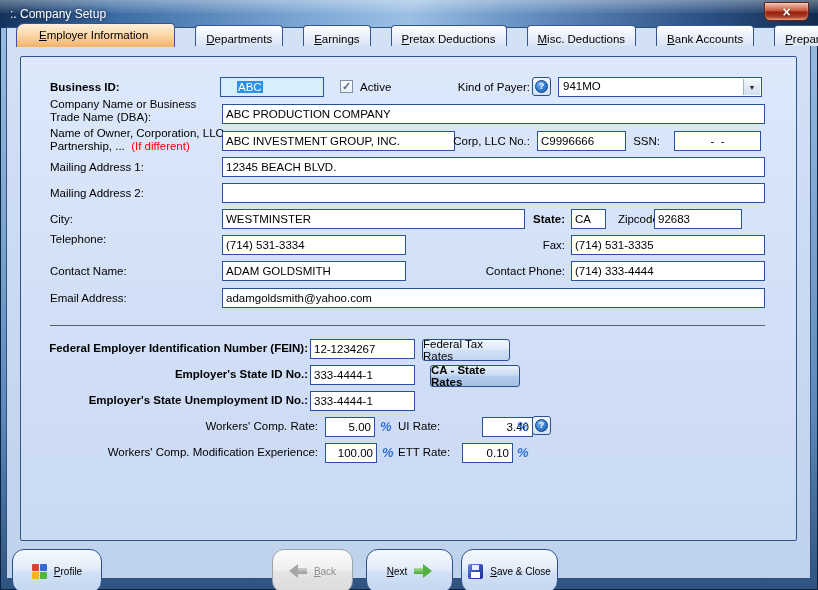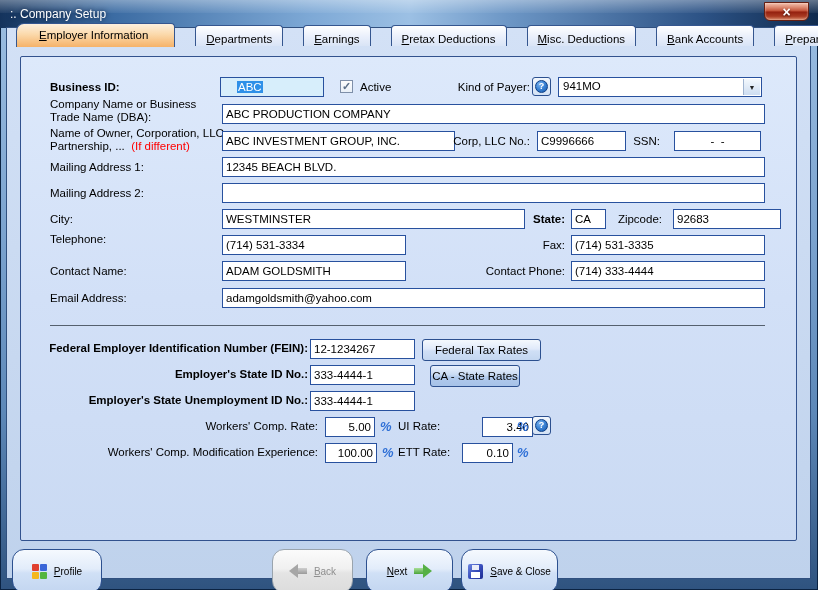--- a/index.html
+++ b/index.html
@@ -59,21 +59,21 @@
   .dd { position:absolute; box-sizing:border-box; height:20px; border:1px solid #28519e; background:#fff; z-index:4; }
   .dd-val { position:absolute; left:4px; top:2px; font-size:11.5px; }
   .dd-btn { position:absolute; right:1px; top:1px; bottom:1px; width:16px; border-left:1px solid #a0b4d0;
             background:linear-gradient(180deg,#f3f8fd,#cdddf1); display:flex; align-items:center; justify-content:center; }
   .dd-arrow { font-size:7px; color:#222; line-height:1; }
   .divider { position:absolute; height:1px; background:#55606e; z-index:4; }
   .pct { position:absolute; font-size:13px; font-weight:bold; font-style:italic; color:#2e6fd6; z-index:4; }
   .btn-sm { position:absolute; box-sizing:border-box; height:22px; z-index:4; border:1px solid #2c508f; border-radius:3px;
             font-size:11.5px; color:#000; display:flex; align-items:center; justify-content:center;
             background:linear-gradient(180deg,#f4f8fd 0%,#e0eafa 45%,#cfdff5 55%,#c3d6f0 100%); cursor:default; }
-  .btn-sm.blue { background:linear-gradient(180deg,#e9f1fc 0%,#c8daf3 45%,#b0c9ec 55%,#a6c2e8 100%); }
+  .btn-sm.blue { background:linear-gradient(180deg,#e9f1fc 0%,#c8daf3 45%,#b0c9ec 55%,#a6c2e8 100%);font-weight:bold; }
   .btn { position:absolute; box-sizing:border-box; height:44px; z-index:4; border:1px solid #2c508f; border-radius:12px;
          font-size:10px; color:#000; display:flex; align-items:center; justify-content:center; gap:7px;
          background:linear-gradient(180deg,#f5f9fe 0%,#e2ecfa 45%,#d0e0f6 55%,#c3d6f0 100%); cursor:default; }
   .btn.disabled { border-color:#9aa4ad; color:#8f8f8f;
                   background:linear-gradient(180deg,#fbfbfb 0%,#f0f0f0 45%,#e4e4e4 55%,#dcdcdc 100%); }
   u { text-decoration:underline; }
   
   .arr { display:inline-flex; align-items:center; }
   .arr .shaft { width:9px; height:6px; }
   .arr .head-r { width:0; height:0; border-top:7px solid transparent; border-bottom:7px solid transparent; border-left:9px solid #55b045; }
@@ -148,40 +148,40 @@
   <div class="lbl" style="left:50px;top:161px">Mailing Address 1:</div>
   <input class="tb" style="left: 222px; top: 157px; width: 543px;" value="12345 BEACH BLVD.">
   <div class="lbl" style="left:50px;top:187px">Mailing Address 2:</div>
   <input class="tb" style="left: 222px; top: 183px; width: 543px;" value="">
 
   <div class="lbl" style="left:50px;top:213px">City:</div>
   <input class="tb" style="left: 222px; top: 209px; width: 303px;" value="WESTMINSTER">
   <div class="lbl b" style="right:253px;top:213px">State:</div>
   <input class="tb" style="left: 571px; top: 209px; width: 35px;" value="CA">
   <div class="lbl" style="right:156px;top:213px">Zipcode:</div>
-  <input class="tb" style="left: 673px; top: 209px; width: 108px;" value="92683">
+  <input class="tb" style="left: 654px; top: 209px; width: 88px;" value="92683">
 
   <div class="lbl" style="left:50px;top:233px">Telephone:</div>
   <input class="tb" style="left: 222px; top: 235px; width: 184px;" value="(714) 531-3334">
   <div class="lbl" style="right:253px;top:239px">Fax:</div>
   <input class="tb" style="left: 571px; top: 235px; width: 194px;" value="(714) 531-3335">
 
   <div class="lbl" style="left:50px;top:265px">Contact Name:</div>
   <input class="tb" style="left: 222px; top: 261px; width: 184px;" value="ADAM GOLDSMITH">
   <div class="lbl" style="right:253px;top:265px">Contact Phone:</div>
   <input class="tb" style="left: 571px; top: 261px; width: 194px;" value="(714) 333-4444">
 
   <div class="lbl" style="left:50px;top:292px">Email Address:</div>
   <input class="tb" style="left: 222px; top: 288px; width: 543px;" value="adamgoldsmith@yahoo.com">
 
   <div class="divider" style="left:50px;top:325px;width:715px"></div>
 
   <div class="lbl b" style="right:510px;top:342px">Federal Employer Identification Number (FEIN):</div>
   <input class="tb" style="left: 310px; top: 339px; width: 105px;" value="12-1234267">
-  <div class="btn-sm" style="left:422px;top:339px;width:119px">
+  <div class="btn-sm" style="left:422px;top:339px;width:88px">
       <span>Federal Tax Rates</span>
     </div>
 
   <div class="lbl b" style="right:510px;top:368px">Employer's State ID No.:</div>
   <input class="tb" style="left: 310px; top: 365px; width: 105px;" value="333-4444-1">
   <div class="btn-sm blue" style="left:430px;top:365px;width:90px">
       <span>CA - State Rates</span>
     </div>
 
   <div class="lbl b" style="right:510px;top:394px">Employer's State Unemployment ID No.:</div>

